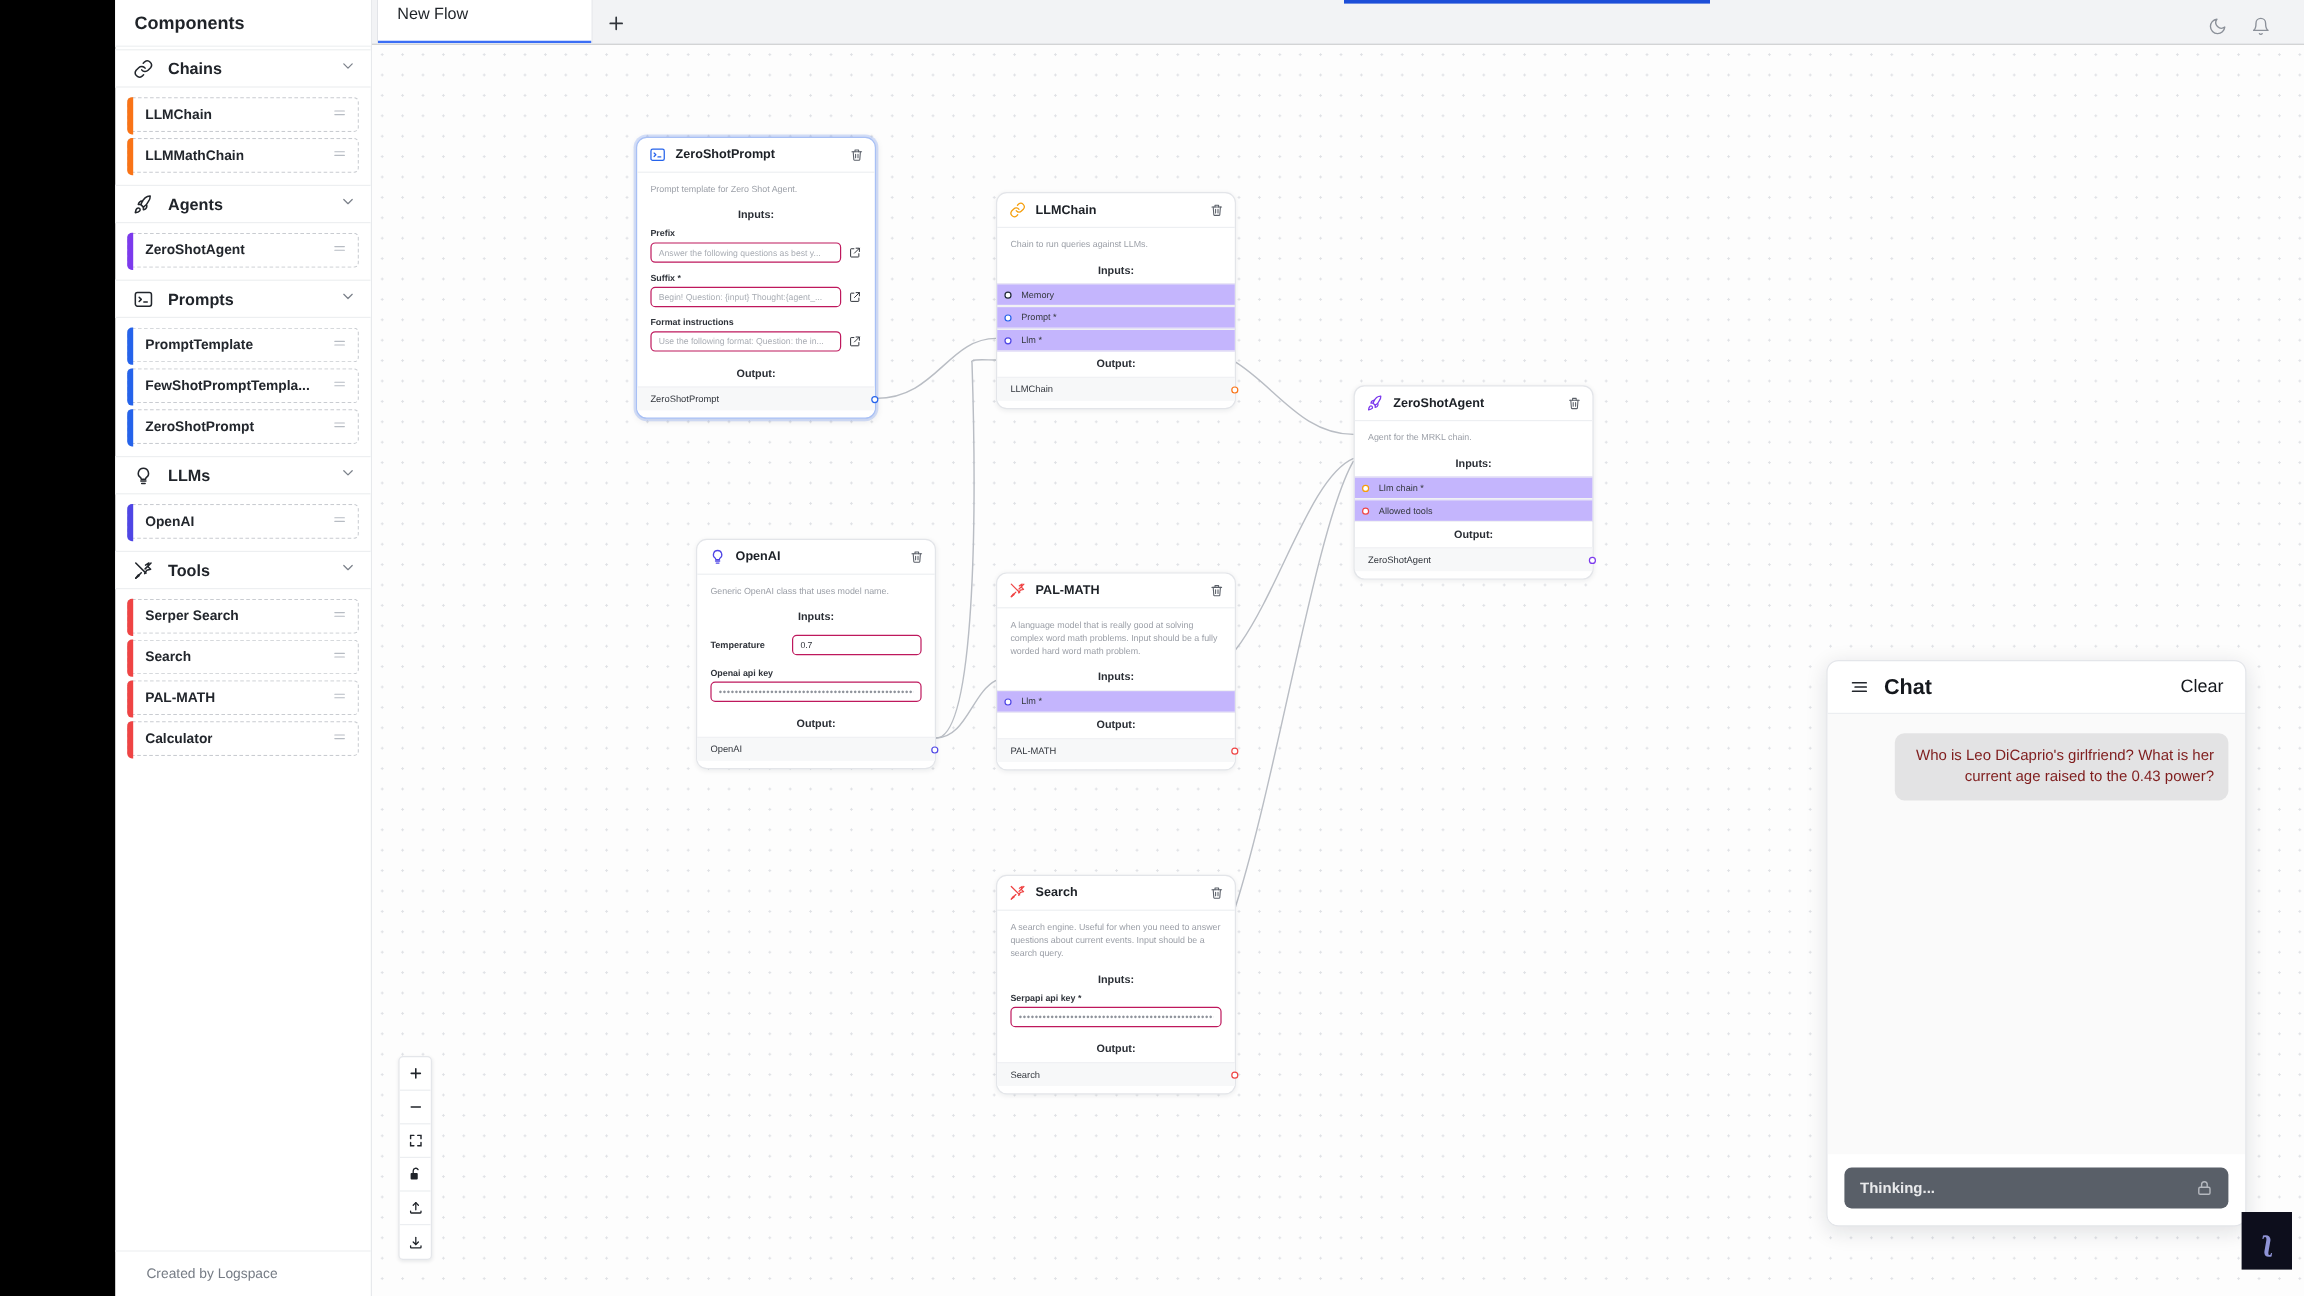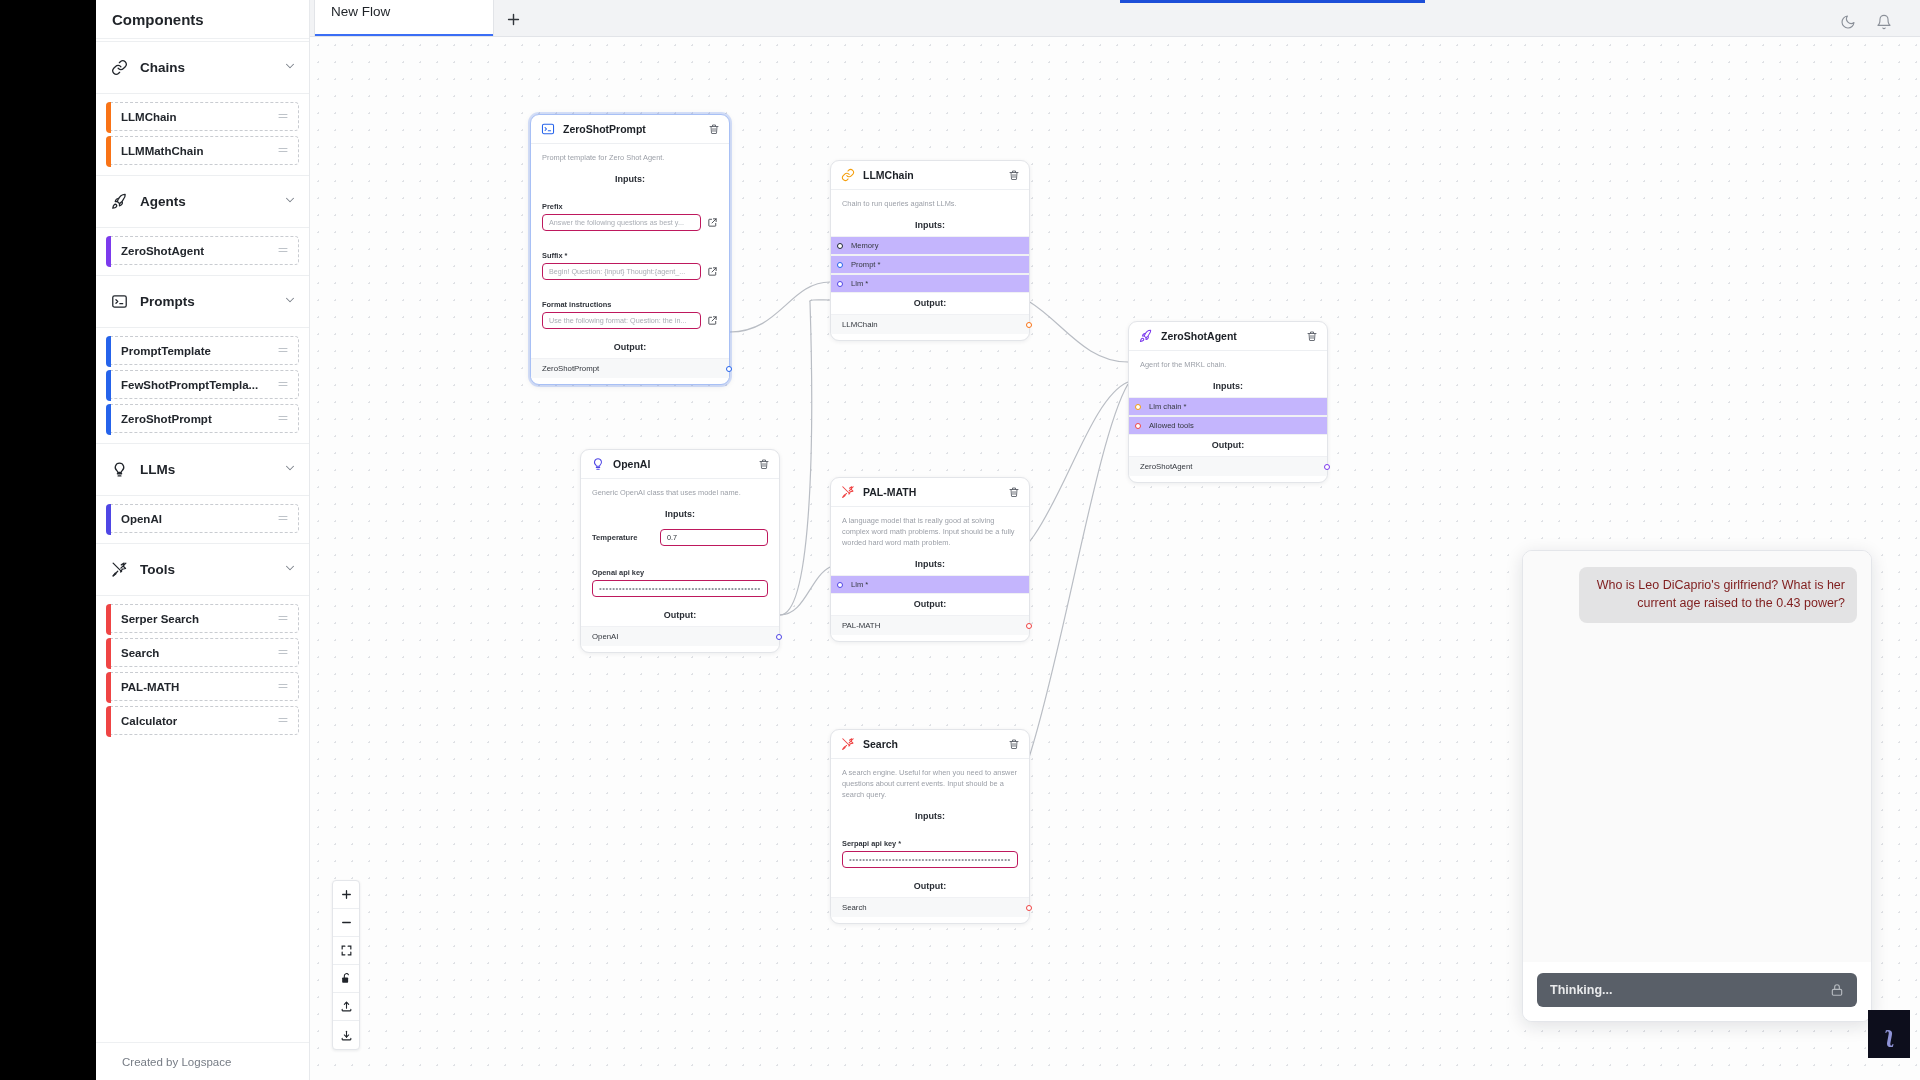--- a/index.html
+++ b/index.html
@@ -26,21 +26,21 @@
   #sidebar-header {
     height: 39px; display: flex; align-items: center;
     padding-left: 16px;
     font-size: 15px; font-weight: bold; color: #1f2328;
     background: #fff;
     border-bottom: 1px solid #eef0f2;
   }
   #sidebar-scroll { flex: 1; overflow: hidden; padding-top: 2px; }
   .sb-cat {
     display: flex; align-items: center;
-    height: 53px; padding: 0 12px;
+    height: 32px; padding: 0 12px;
     border-bottom: 1px solid #edeff1;
     border-top: 1px solid #edeff1;
     background: #fff;
     cursor: pointer;
   }
   .sb-cat .ic { width: 22px; height: 22px; flex: 0 0 22px; display:flex; align-items:center; justify-content:center; }
   .sb-cat .nm { margin-left: 10px; font-size: 13.5px; font-weight: bold; color: #20242a; flex: 1; }
   .sb-cat .chev { color: #7c828b; }
   .sb-items { padding: 3px 10px 5px 10px; }
   .sb-item {
@@ -124,21 +124,21 @@
     height: 29px; display: flex; align-items: center;
     padding: 0 9px;
     border-bottom: 1px solid #edeff2;
   }
   .node-head .nic { width: 15px; height: 15px; display:flex; align-items:center; justify-content:center; }
   .node-head .ttl { margin-left: 8px; font-size: 10.5px; font-weight: bold; color: #1c2026; }
   .node-head .del { margin-left: auto; color: #5b6069; cursor: pointer; display:flex; }
   .node-body { padding: 8px 0 6px 0; }
   .node-desc { font-size: 7.4px; color: #9b9fa7; line-height: 1.5; padding: 0 11px 6px 11px; }
   .section-lbl { text-align: center; font-size: 9px; font-weight: bold; color: #2a2e35; padding: 5px 0 6px; }
-  .field-lbl { font-size: 7.4px; font-weight: bold; color: #30343b; padding: 0 11px 3px 11px; margin-top: 12px; }
+  .field-lbl { font-size: 7.4px; font-weight: bold; color: #30343b; padding: 0 11px 3px 11px; }
   .field-row {
     display: flex; align-items: center; gap: 6px; padding: 0 11px 8px 11px;
   }
   .inp {
     flex: 1; height: 17px;
     border: 1px solid #be185d; border-radius: 4px;
     background: #fff;
     font-size: 7.2px; color: #a9adb4;
     display: flex; align-items: center; padding: 0 6px;
     white-space: nowrap; overflow: hidden;
@@ -729,20 +729,29 @@
         <svg width="13" height="13" viewBox="0 0 24 24" fill="none" stroke="currentColor" stroke-width="2" stroke-linecap="round" stroke-linejoin="round">
             <path d="M12 4v11"></path>
             <path d="M8 11l4 4 4-4"></path>
             <path d="M4 17v2a1 1 0 0 0 1 1h14a1 1 0 0 0 1-1v-2"></path>
           </svg>
       </div>
     </div>
   </div>
 
   <div id="chat">
+    <div id="chat-head">
+      <span class="burger">
+        <svg width="17" height="17" viewBox="0 0 24 24" fill="none" stroke="currentColor" stroke-width="2" stroke-linecap="round">
+            <path d="M4 7h16M7 12h13M4 17h16"></path>
+          </svg>
+      </span>
+      <span id="chat-title">Chat</span>
+      <span id="chat-clear">Clear</span>
+    </div>
     <div id="chat-msgs">
       <div class="bubble">Who is Leo DiCaprio's girlfriend? What is her current age raised to the 0.43 power?</div>
     </div>
     <div id="chat-inputbar">
       <div id="chat-input">
         <span>Thinking...</span>
         <span class="lock">
           <svg width="14" height="14" viewBox="0 0 24 24" fill="none" stroke="currentColor" stroke-width="2" stroke-linecap="round" stroke-linejoin="round">
               <rect x="4" y="11" width="16" height="10" rx="2"></rect>
               <path d="M8 11V7a4 4 0 0 1 8 0v4"></path>

